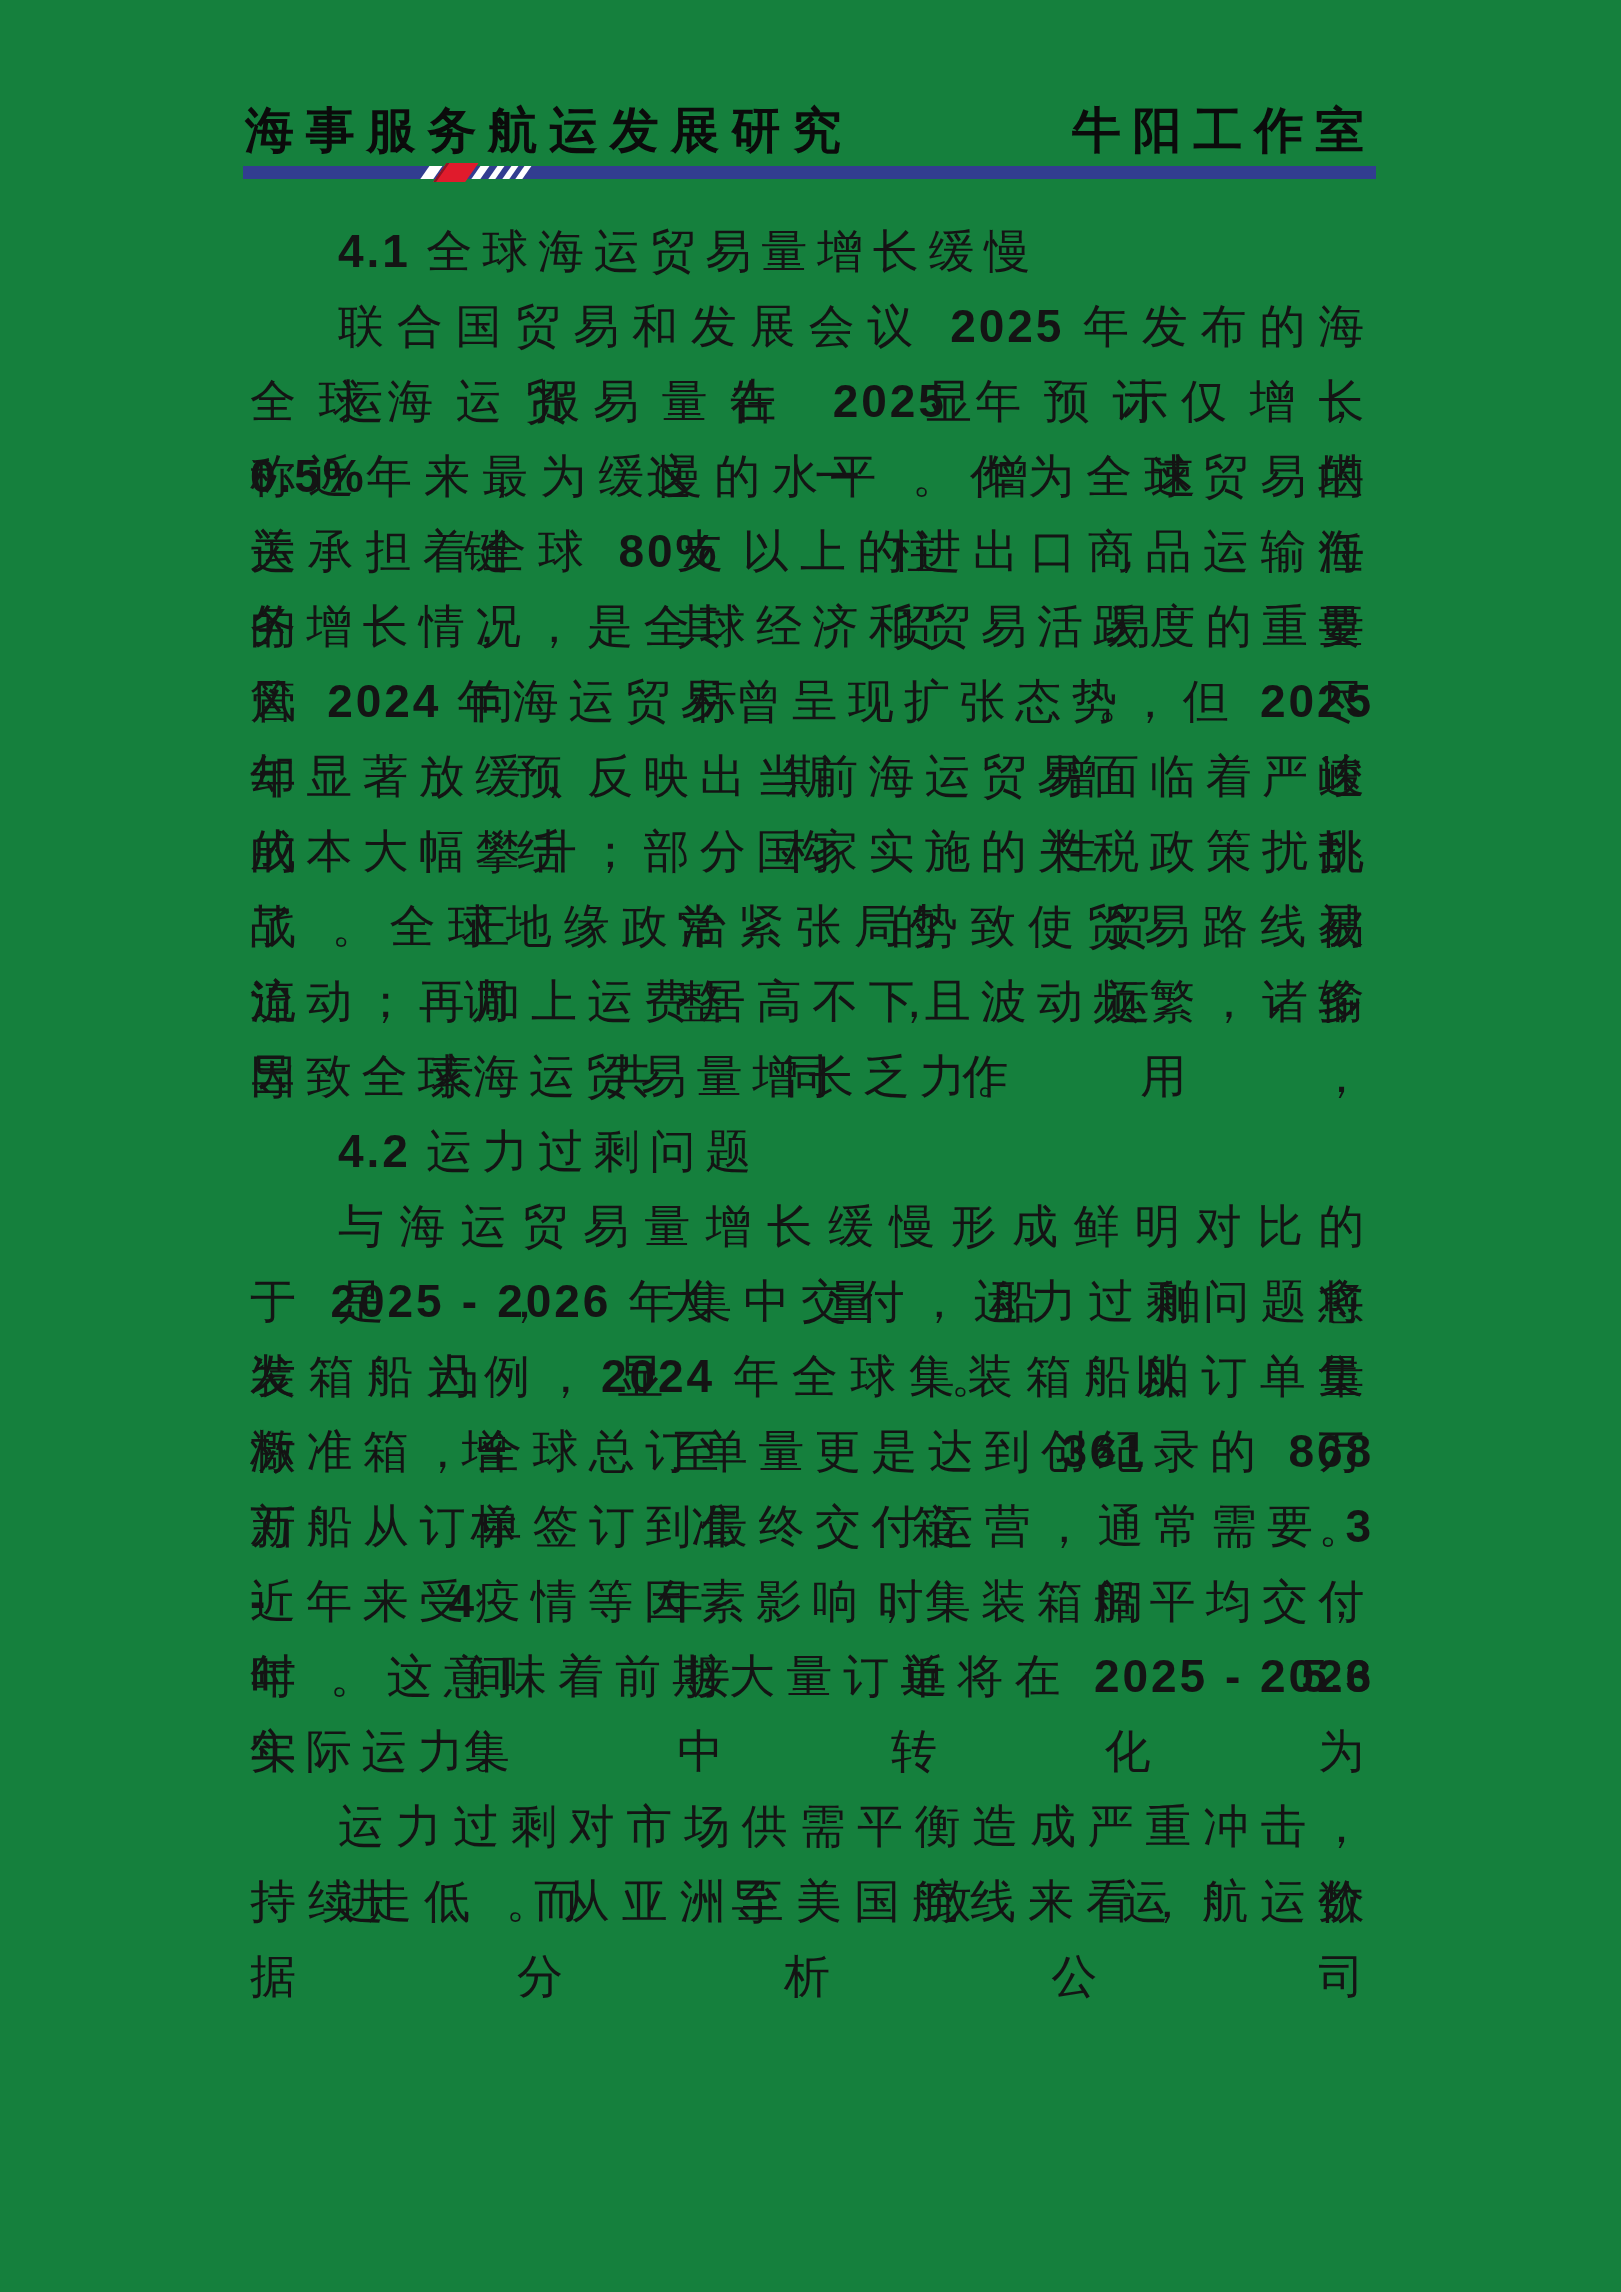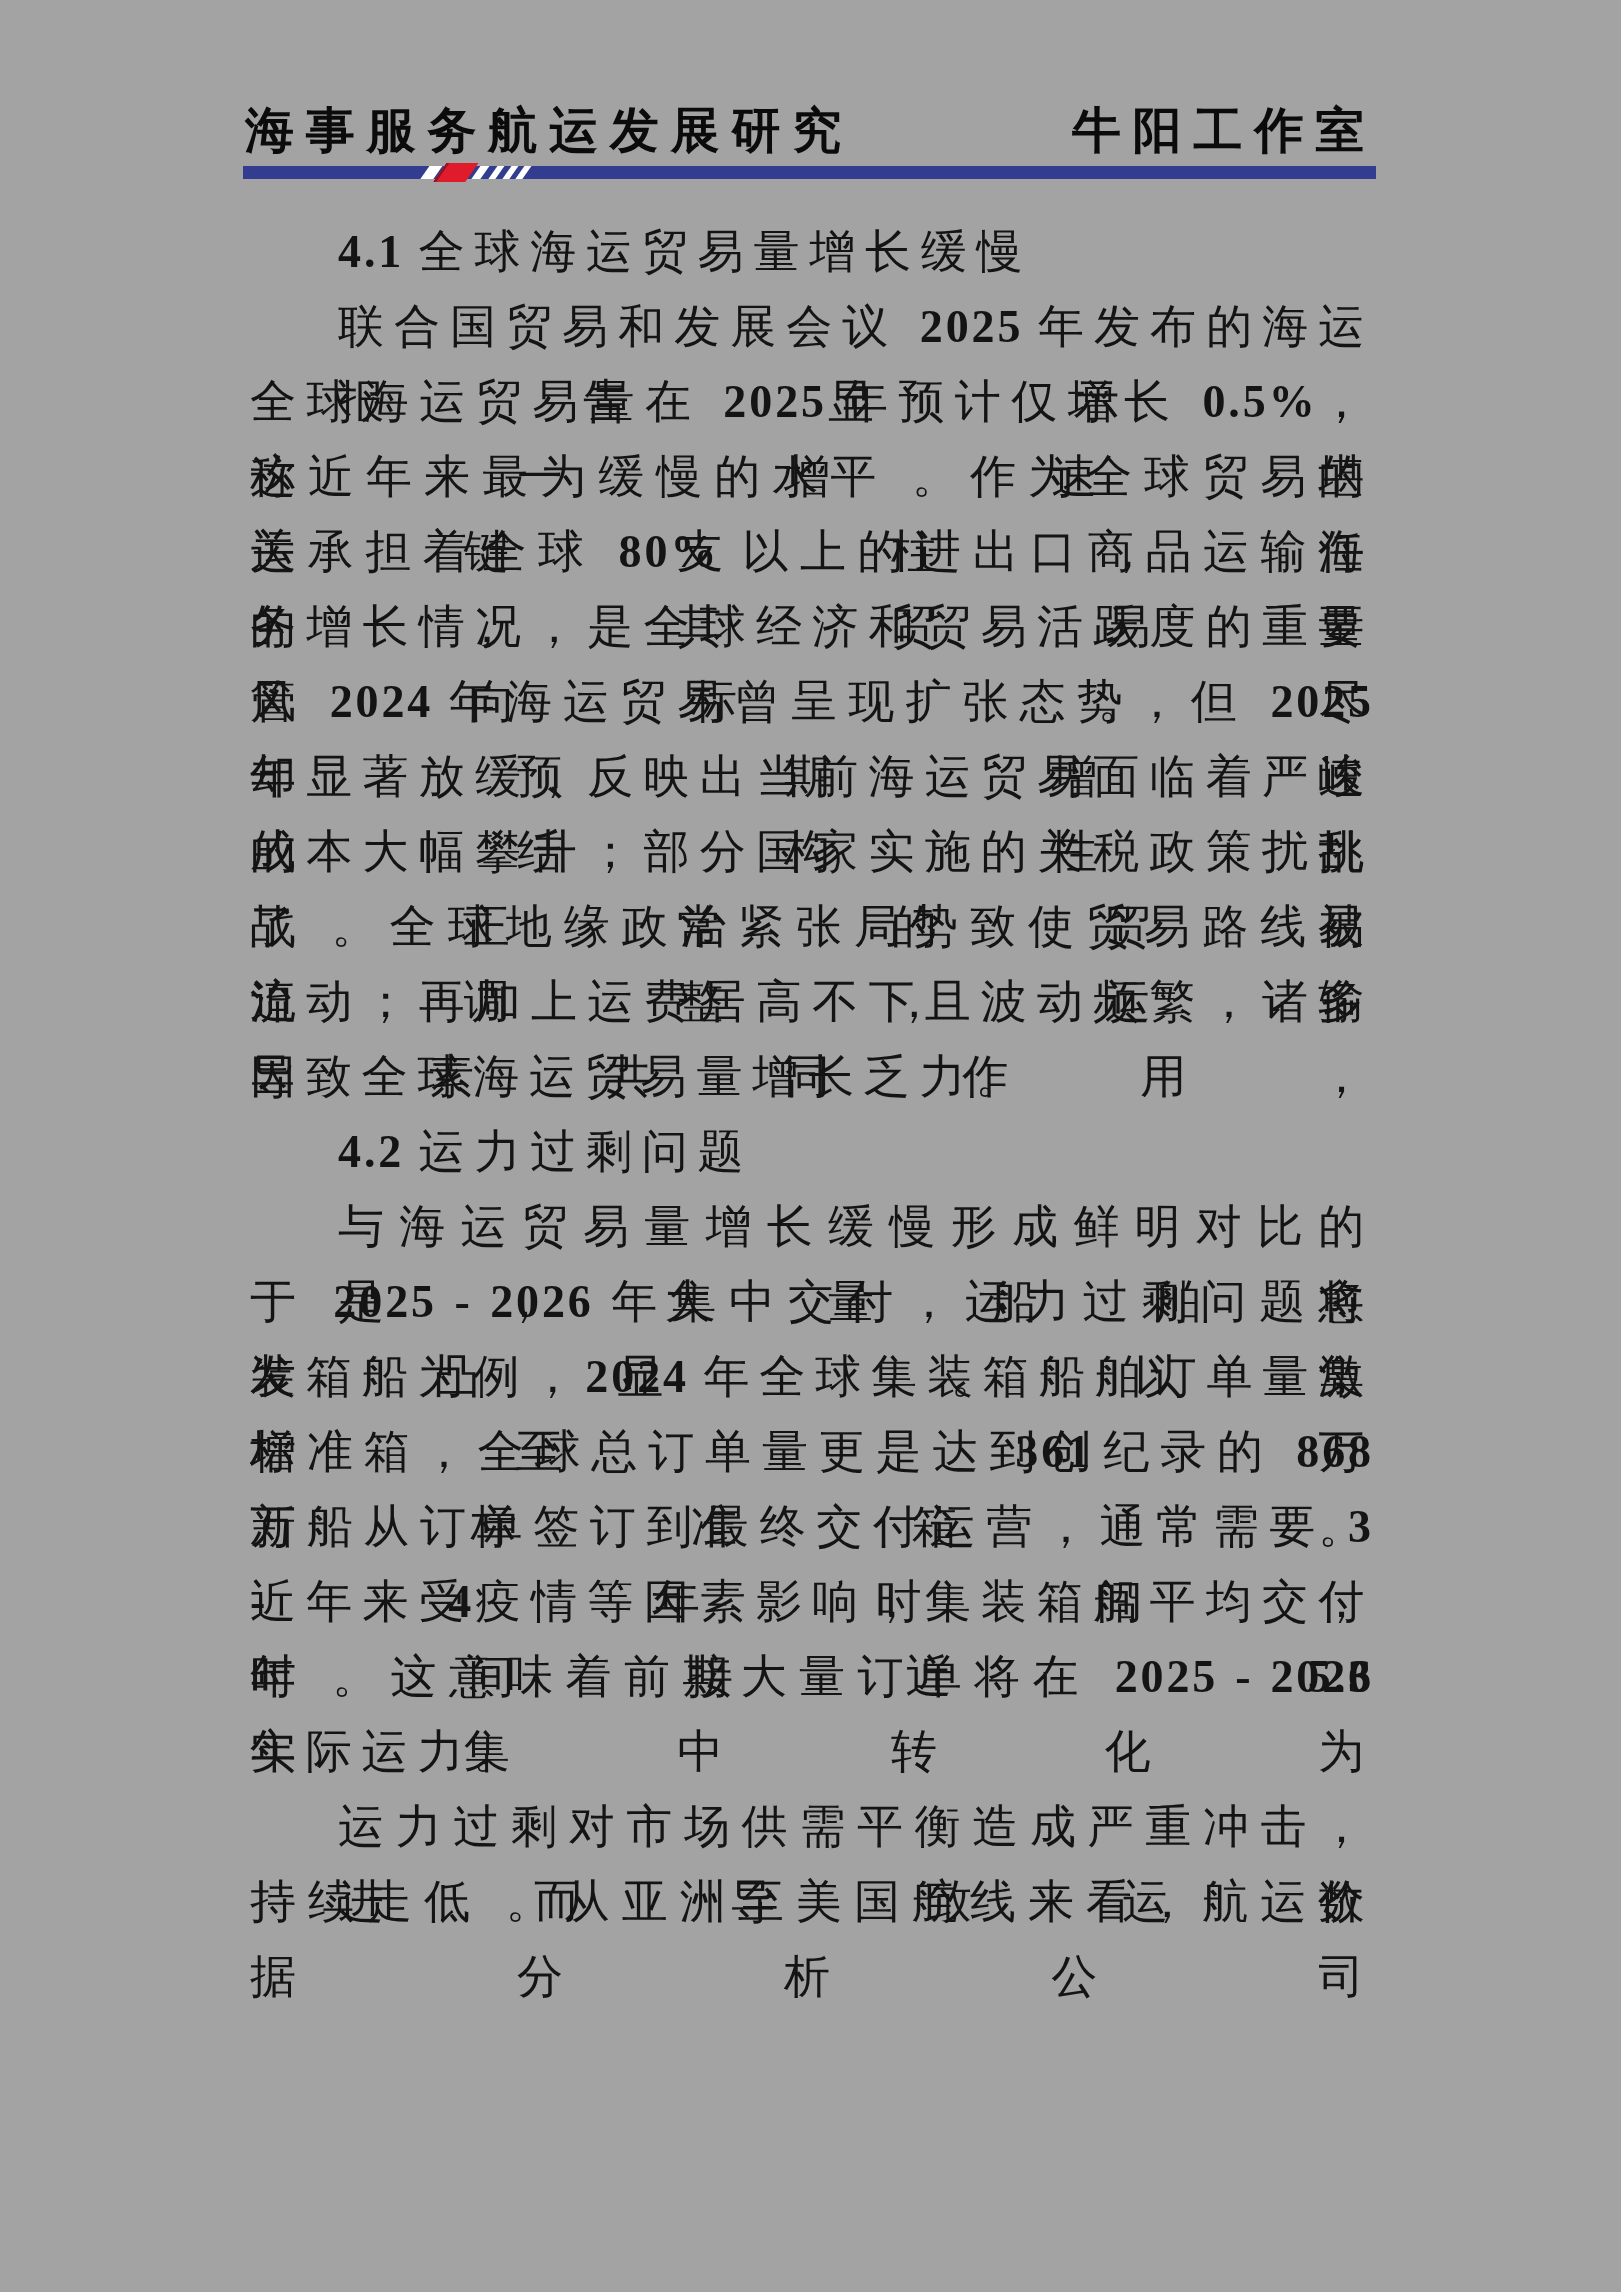--- a/index.html
+++ b/index.html
@@ -1,20 +1,20 @@
 <!DOCTYPE html>
 <html><head>
 <meta charset="utf-8">
 <style>
   html,body { margin:0; padding:0; background:#e8e8e8; }
   .page {
     position:relative;
     width:1621px; height:2293px;
     margin:0 auto;
-    background:#a3a3a3;
+    background:#15803d;
     overflow:hidden;
     font-family:"Liberation Serif", serif;
   }
   
   .masthead {
     position:absolute; left:245px; right:245px; top:94px; height:61px;
     display:flex; justify-content:space-between; align-items:flex-end;
   }
   .masthead-title {
     font-family:"Liberation Sans", sans-serif;
@@ -59,21 +59,21 @@
     color:#141414;
     text-align:left;
     white-space:normal;
   }
   .line.justify {
     text-align:justify;
     text-align-last:justify;
   }
   .line.indent { padding-left:88px; }
   .lat {
-    font-family:Liberation Serif, serif;
+    font-family:Liberation Sans, sans-serif;
     font-weight:700;
     letter-spacing:2.9px;
   }
 </style>
 </head>
 <body>
 
 <div class="page">
 
   <div class="masthead">

